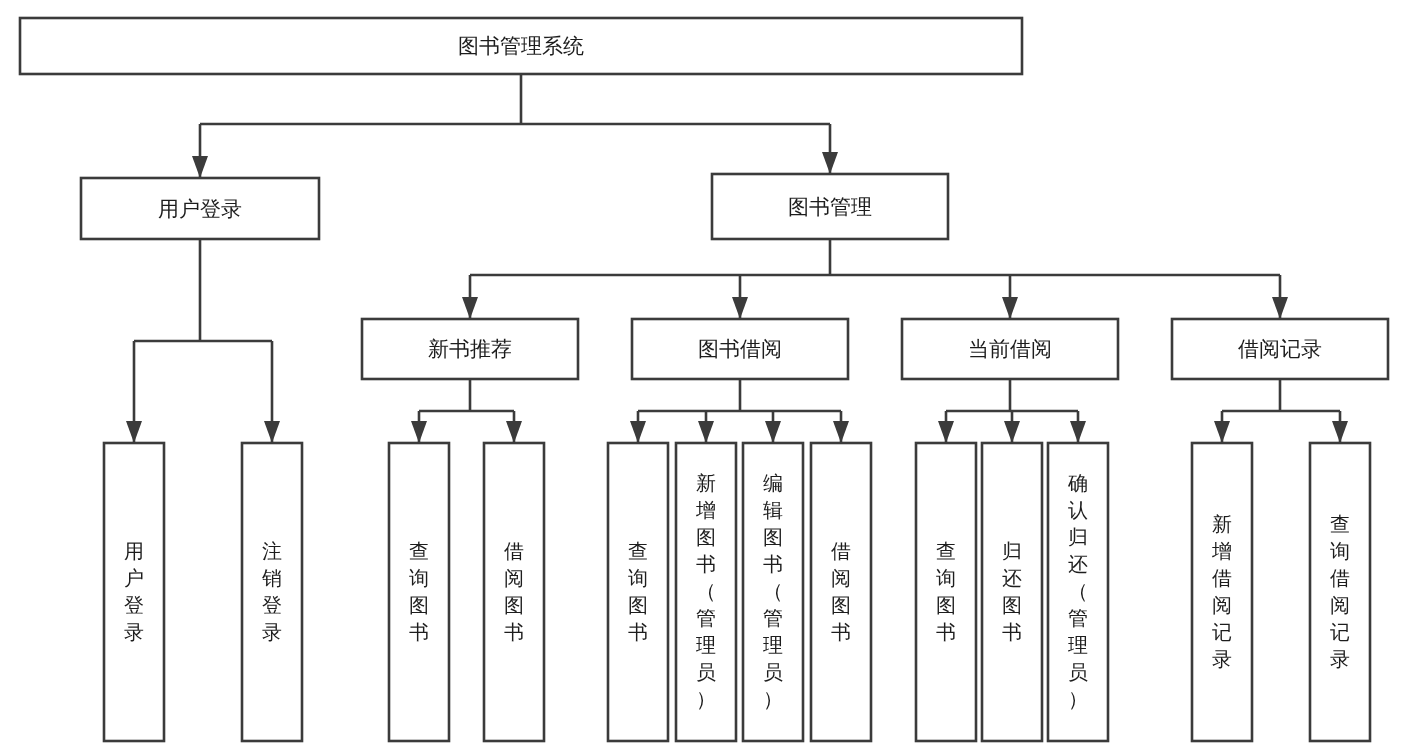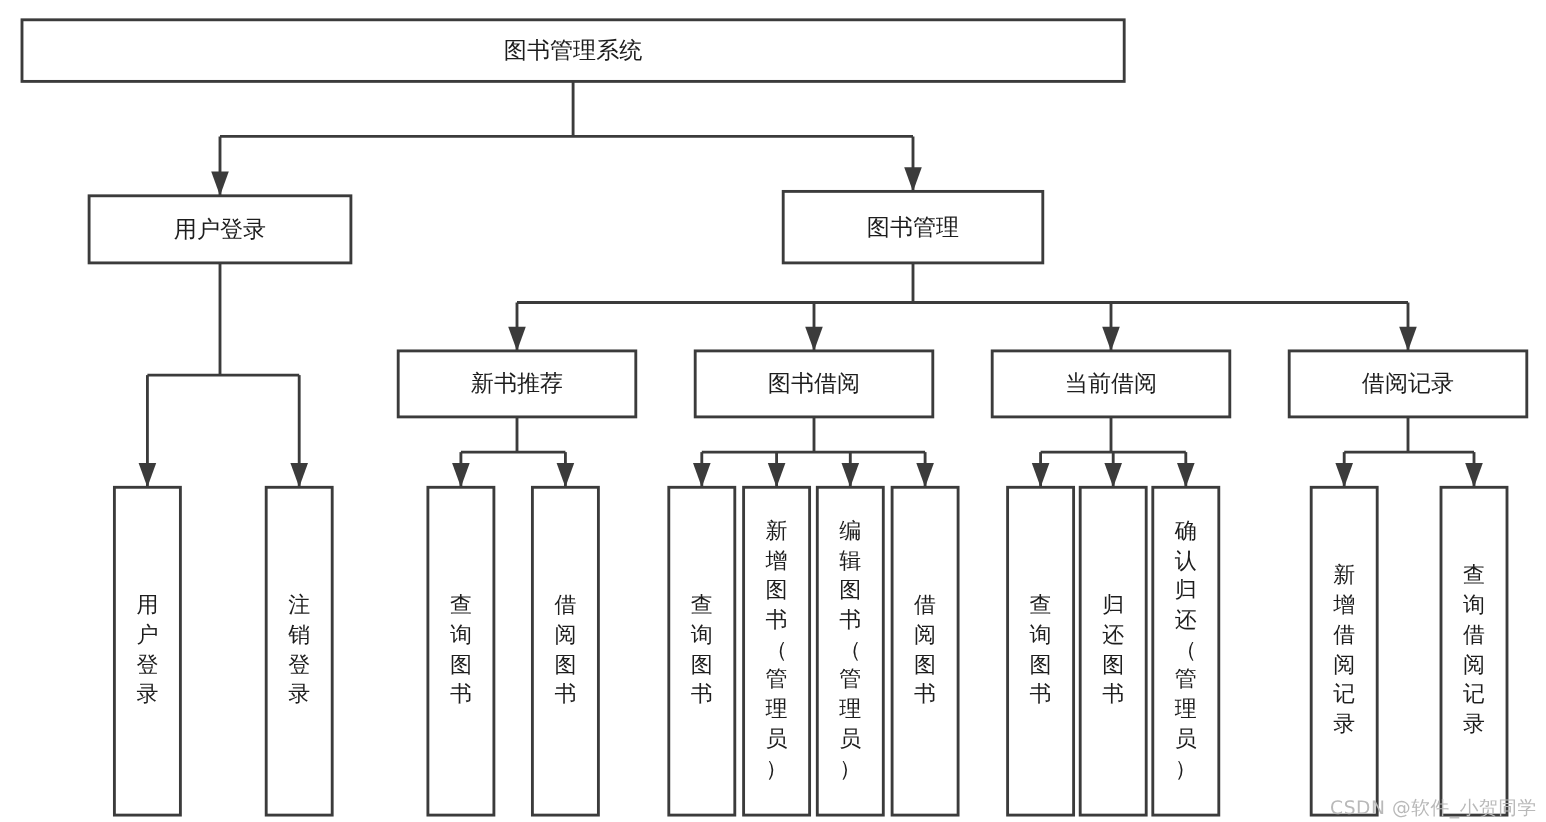--- a/index.html
+++ b/index.html
@@ -160,14 +160,13 @@
         <g>
           <rect x="1192" y="437" width="60" height="298" class="node-box"></rect>
           <text x="1222" y="0" class="node-label vert"><tspan x="1222" y="518.5">新</tspan><tspan x="1222" y="545.5">增</tspan><tspan x="1222" y="572.5">借</tspan><tspan x="1222" y="599.5">阅</tspan><tspan x="1222" y="626.5">记</tspan><tspan x="1222" y="653.5">录</tspan></text>
         </g>
         <g>
           <rect x="1310" y="437" width="60" height="298" class="node-box"></rect>
           <text x="1340" y="0" class="node-label vert"><tspan x="1340" y="518.5">查</tspan><tspan x="1340" y="545.5">询</tspan><tspan x="1340" y="572.5">借</tspan><tspan x="1340" y="599.5">阅</tspan><tspan x="1340" y="626.5">记</tspan><tspan x="1340" y="653.5">录</tspan></text>
         </g>
       </g>
   </svg>
-  <div class="watermark">CSDN @软件_小贺同学</div>
 </div>
 
 </body></html>

